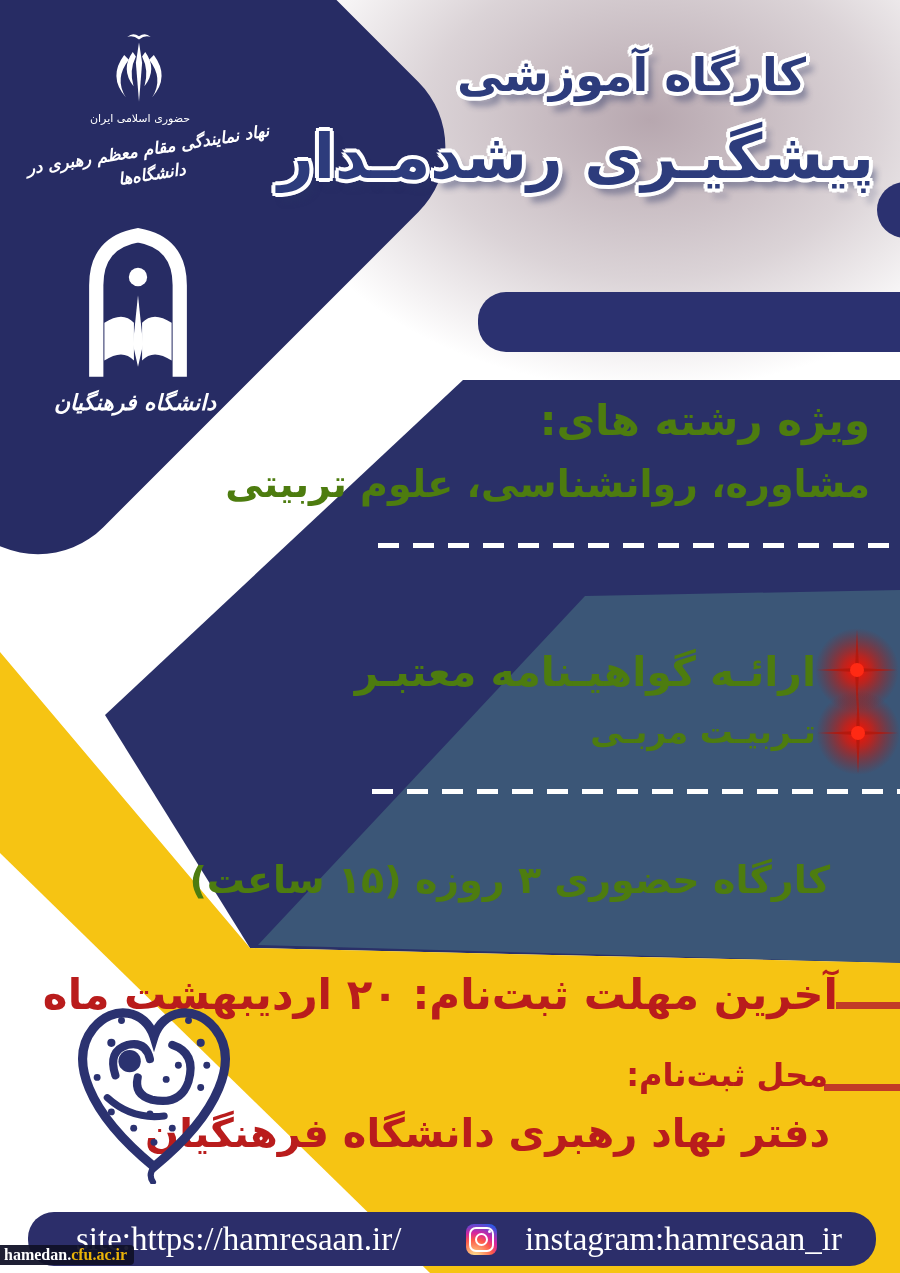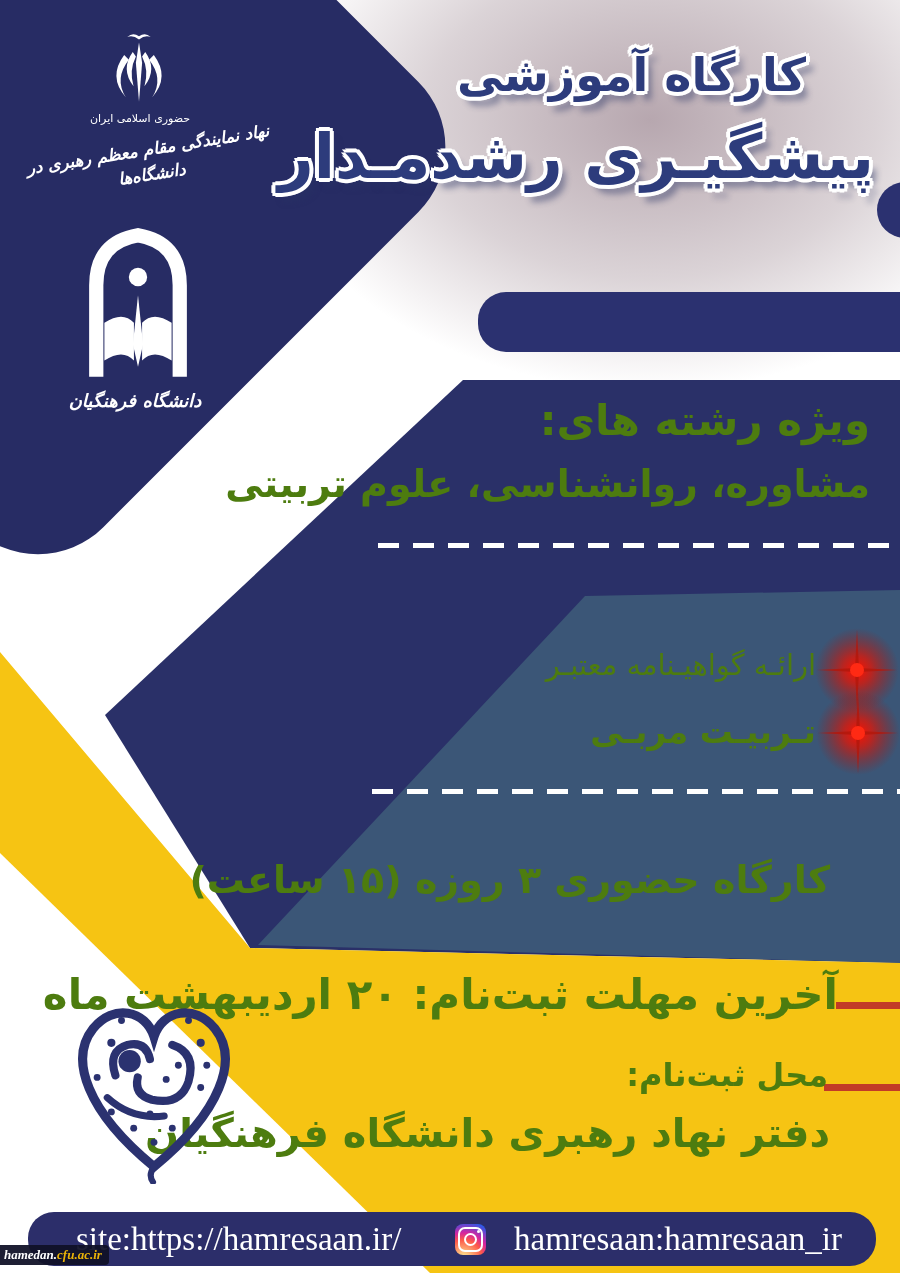--- a/index.html
+++ b/index.html
@@ -15,21 +15,21 @@
     background:radial-gradient(ellipse at center,rgba(165,145,155,.8) 0%,rgba(175,158,166,.45) 40%,rgba(190,175,182,0) 68%);
   }
   
   #badge-shape{
     left:-277px;top:-168px;width:630px;height:630px;
     background:#272c64;border-radius:92px;transform:rotate(45deg);
   }
   .badge-text{color:#fff;text-align:center;}
   #org-line1{left:60px;top:112px;width:160px;font-size:11px;letter-spacing:.5px;}
   #org-line2{left:10px;top:138px;width:280px;font-size:16.5px;font-weight:bold;font-style:italic;transform:rotate(-9deg);line-height:1.5;}
-  #org-line3{left:30px;top:390px;width:210px;font-size:18px;font-weight:bold;font-style:italic;text-align:center;}
+  #org-line3{left:30px;top:390px;width:210px;font-size:22px;font-weight:bold;font-style:italic;text-align:center;}
   
   .outline-title{
     color:#2d3c7c;font-weight:bold;white-space:nowrap;direction:rtl;
     text-shadow:
       -3px -3px 0 #fff,3px -3px 0 #fff,-3px 3px 0 #fff,3px 3px 0 #fff,
       -4px 0 0 #fff,4px 0 0 #fff,0 -4px 0 #fff,0 4px 0 #fff,
       7px 9px 6px rgba(40,50,100,.45);
   }
   #title-line1{right:94px;top:48px;font-size:46px;}
   #title-line2{right:26px;top:120px;font-size:62px;}
@@ -52,28 +52,28 @@
     left:0;top:0;width:900px;height:1273px;background:#ffffff;
     clip-path:polygon(0px 853px,430px 1273px,0px 1273px);
   }
   
   .panel-text{color:#4d7c0f;direction:rtl;white-space:nowrap;}
   #audience-heading{right:30px;top:396px;font-size:42px;font-weight:bold;}
   #audience-fields{right:30px;top:462px;font-size:38px;font-weight:bold;}
   .dashed{height:5px;background:repeating-linear-gradient(90deg,#fff 0 21px,transparent 21px 35px);}
   #dashed1{left:378px;right:0;top:543px;}
   #dashed2{left:372px;right:0;top:789px;}
-  #feature1-label{right:84px;top:648px;font-size:29px;font-weight:400;}
+  #feature1-label{right:84px;top:648px;font-size:41px;font-weight:700;}
   #feature2-label{right:84px;top:712px;font-size:33px;font-weight:600;}
   .star-icon{width:84px;height:84px;}
   #star1{left:815px;top:628px;}
   #star2{left:816px;top:691px;}
   #duration-label{left:300px;right:70px;top:858px;font-size:38px;font-weight:bold;text-align:left;white-space:nowrap;}
   
-  .reg-text{color:#4d7c0f;direction:rtl;white-space:nowrap;font-weight:bold;}
+  .reg-text{color:#b91c1c;direction:rtl;white-space:nowrap;font-weight:bold;}
   #deadline-label{right:62px;top:970px;font-size:42px;}
   #redline1{left:836px;width:64px;top:1002px;height:7px;background:#c23b27;}
   #location-label{right:72px;top:1056px;font-size:32px;}
   #redline2{left:824px;width:76px;top:1084px;height:7px;background:#c23b27;}
   #location-value{right:70px;top:1110px;font-size:40px;}
   
   #marriage-logo{left:48px;top:986px;}
   #marriage-caption{left:5px;top:1184px;width:320px;font-size:19px;font-weight:bold;color:#2b3270;text-align:center;direction:rtl;}
   
   #footer-bar{
@@ -88,21 +88,21 @@
     width:31px;height:31px;border-radius:8px;flex:0 0 auto;position:relative;
     background:radial-gradient(circle at 28% 110%,#fdf497 0%,#fd5949 45%,#d6249f 62%,#285AEB 92%);
   }
   #insta-icon .frame{position:absolute;inset:3px;border:2px solid #fff;border-radius:7px;}
   #insta-icon .lens{position:absolute;left:9px;top:9px;width:9px;height:9px;border:2px solid #fff;border-radius:50%;}
   #insta-icon .dot{position:absolute;right:6px;top:6px;width:3px;height:3px;border-radius:50%;background:#fff;}
   
   #watermark{
     left:0;top:1245px;height:18px;padding:1px 7px 1px 4px;background:rgba(16,17,39,.94);
     border-radius:0 4px 4px 0;display:flex;align-items:center;
-    font-family:"Liberation Serif","DejaVu Serif",serif;font-style:italic;font-weight:bold;font-size:13px;justify-content:center;
+    font-family:"Liberation Serif","DejaVu Serif",serif;font-weight:bold;font-size:16px;justify-content:center;
   }
   #watermark .wm1{color:#ffffff;}
   #watermark .wm2{color:#eab308;}
   svg{display:block;}
 </style>
 </head>
 <body>
 
 <div id="poster">
 
@@ -214,21 +214,21 @@
     </svg>
   </div>
 
   <div id="footer-bar" class="abs">
     <span id="site-link" class="footer-link">site:https://hamresaan.ir/</span>
     <span id="insta-icon">
       <span class="frame"></span>
         <span class="lens"></span>
         <span class="dot"></span>
     </span>
-    <span class="footer-link">hamresaan:hamresaan_ir</span>
+    <span class="footer-link">instagram:hamresaan_ir</span>
   </div>
 
   <div id="watermark" class="abs">
     <span class="wm1">hamedan.</span>
       <span class="wm2">cfu.ac.ir</span>
   </div>
 
 </div>
 
 </body></html>

